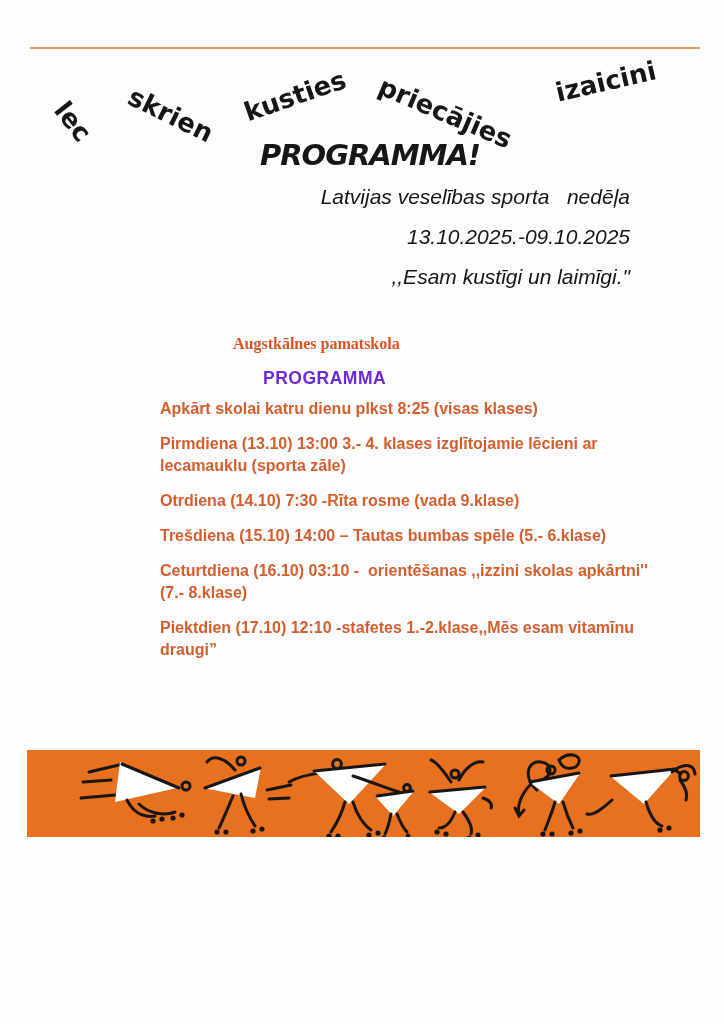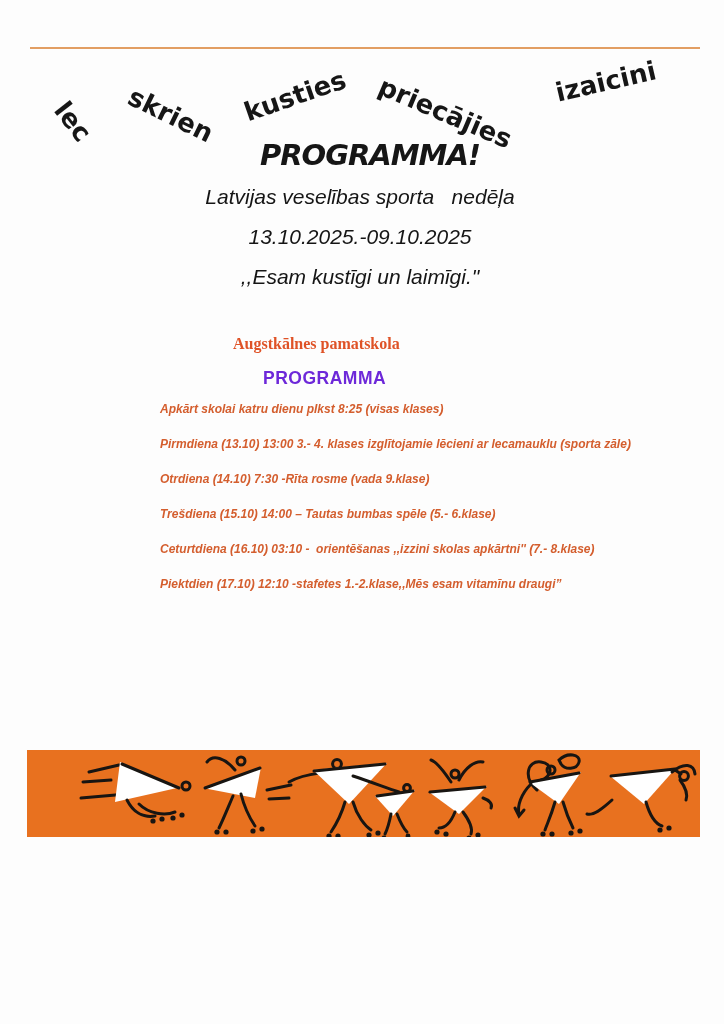--- a/index.html
+++ b/index.html
@@ -27,36 +27,36 @@
     position:absolute; left:240px; top:138px; width:260px; text-align:center;
     font-size:29px; font-weight:bold; font-style:italic; color:#161616;
     letter-spacing:-1px;
   }
   .intro {
     position:absolute; left:90px; top:184px; width:540px; text-align:center;
   }
   .intro p {
     font-family:"Liberation Sans","DejaVu Sans",sans-serif;
     font-style:italic; font-size:21px; line-height:26px; margin-bottom:14px;
-    white-space:pre-wrap; color:#151515;
+    white-space:pre-wrap; color:#151515;text-align:right;
   }
   .school {
     position:absolute; left:233px; top:335px;
     font-family:"Liberation Serif","DejaVu Serif",serif;
     font-weight:bold; font-size:16px; color:#df5226;
   }
   .program-title {
     position:absolute; left:263px; top:368px;
     font-family:"Liberation Sans","DejaVu Sans",sans-serif;
     font-weight:bold; font-size:17.5px; color:#6d28d9; letter-spacing:0.5px;
   }
   .program-list { position:absolute; left:160px; top:398px; width:512px; }
   .program-list p {
     font-family:"Liberation Sans","DejaVu Sans",sans-serif;
-    font-weight:bold; font-style:italic; font-size:12px; line-height:22px;
+    font-weight:bold; font-size:16px; line-height:22px;
     color:#d45e2e; margin-bottom:13px; white-space:pre-wrap;
   }
   .banner {
     position:absolute; left:27px; top:750px; width:673px; height:87px;
     background:#e8711f;
   }
   .banner svg { display:block; width:100%; height:100%; }
   
   .logos { position:absolute; left:0; top:860px; width:724px; height:130px; }
 </style>

